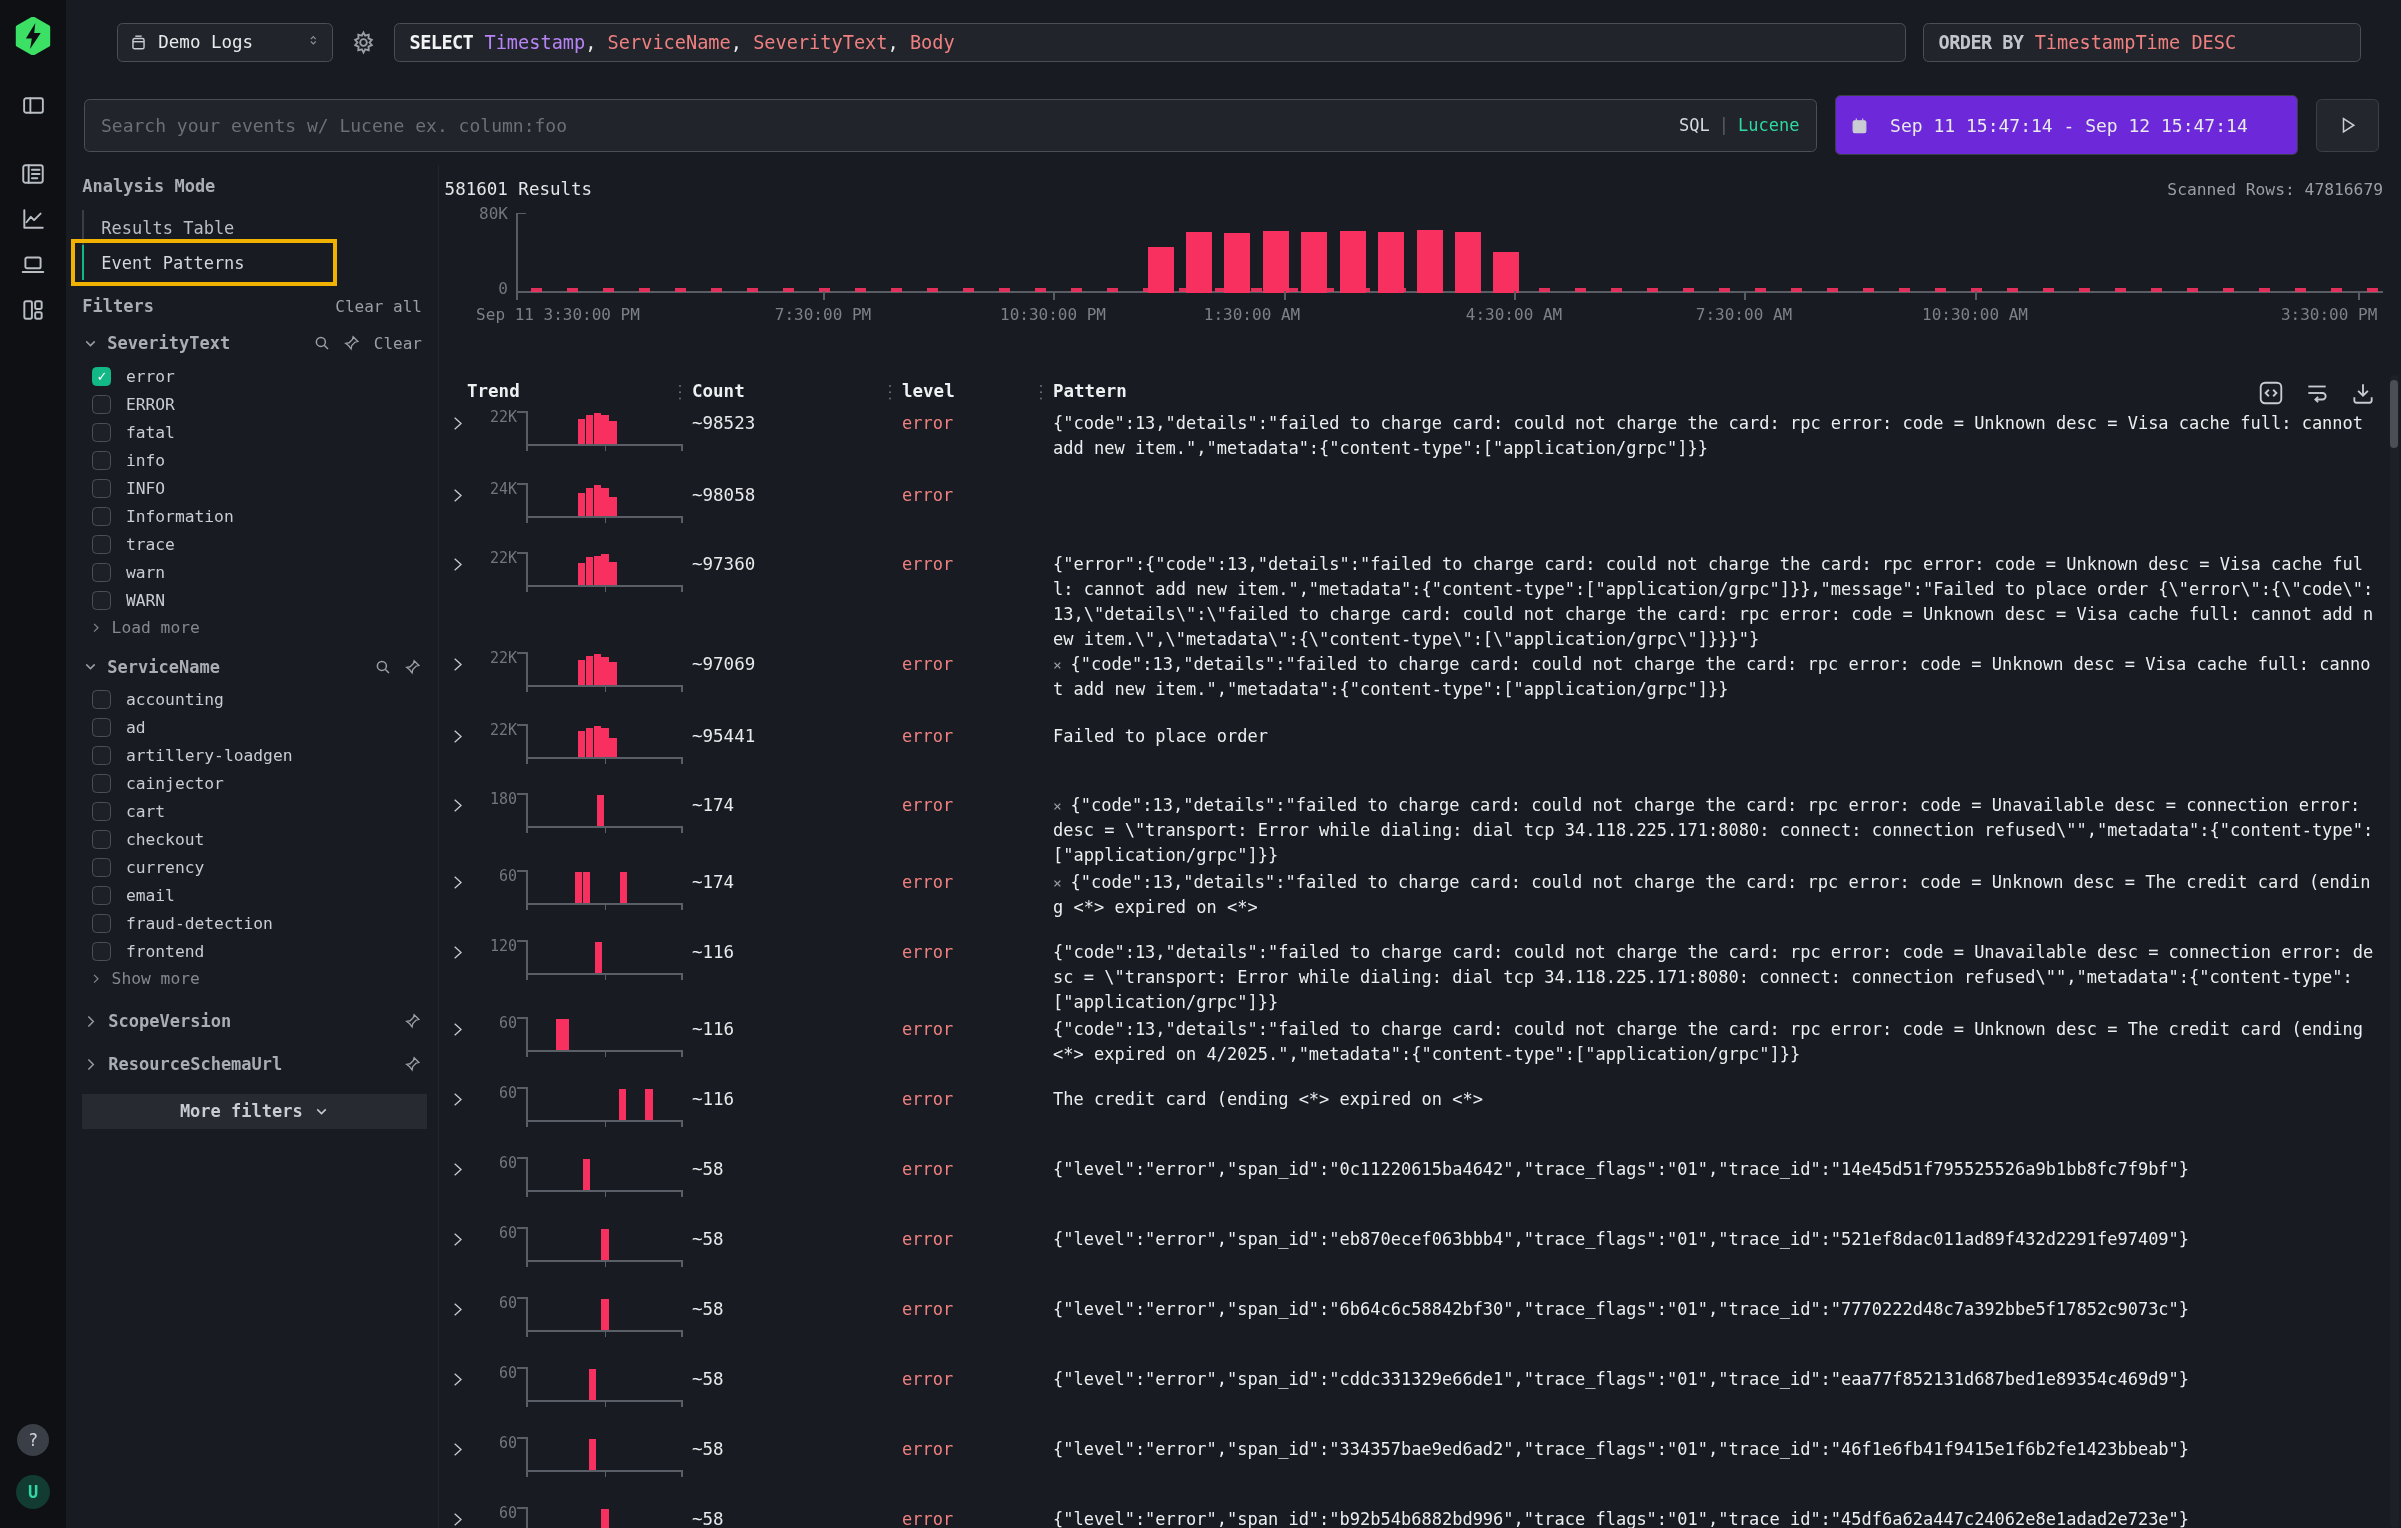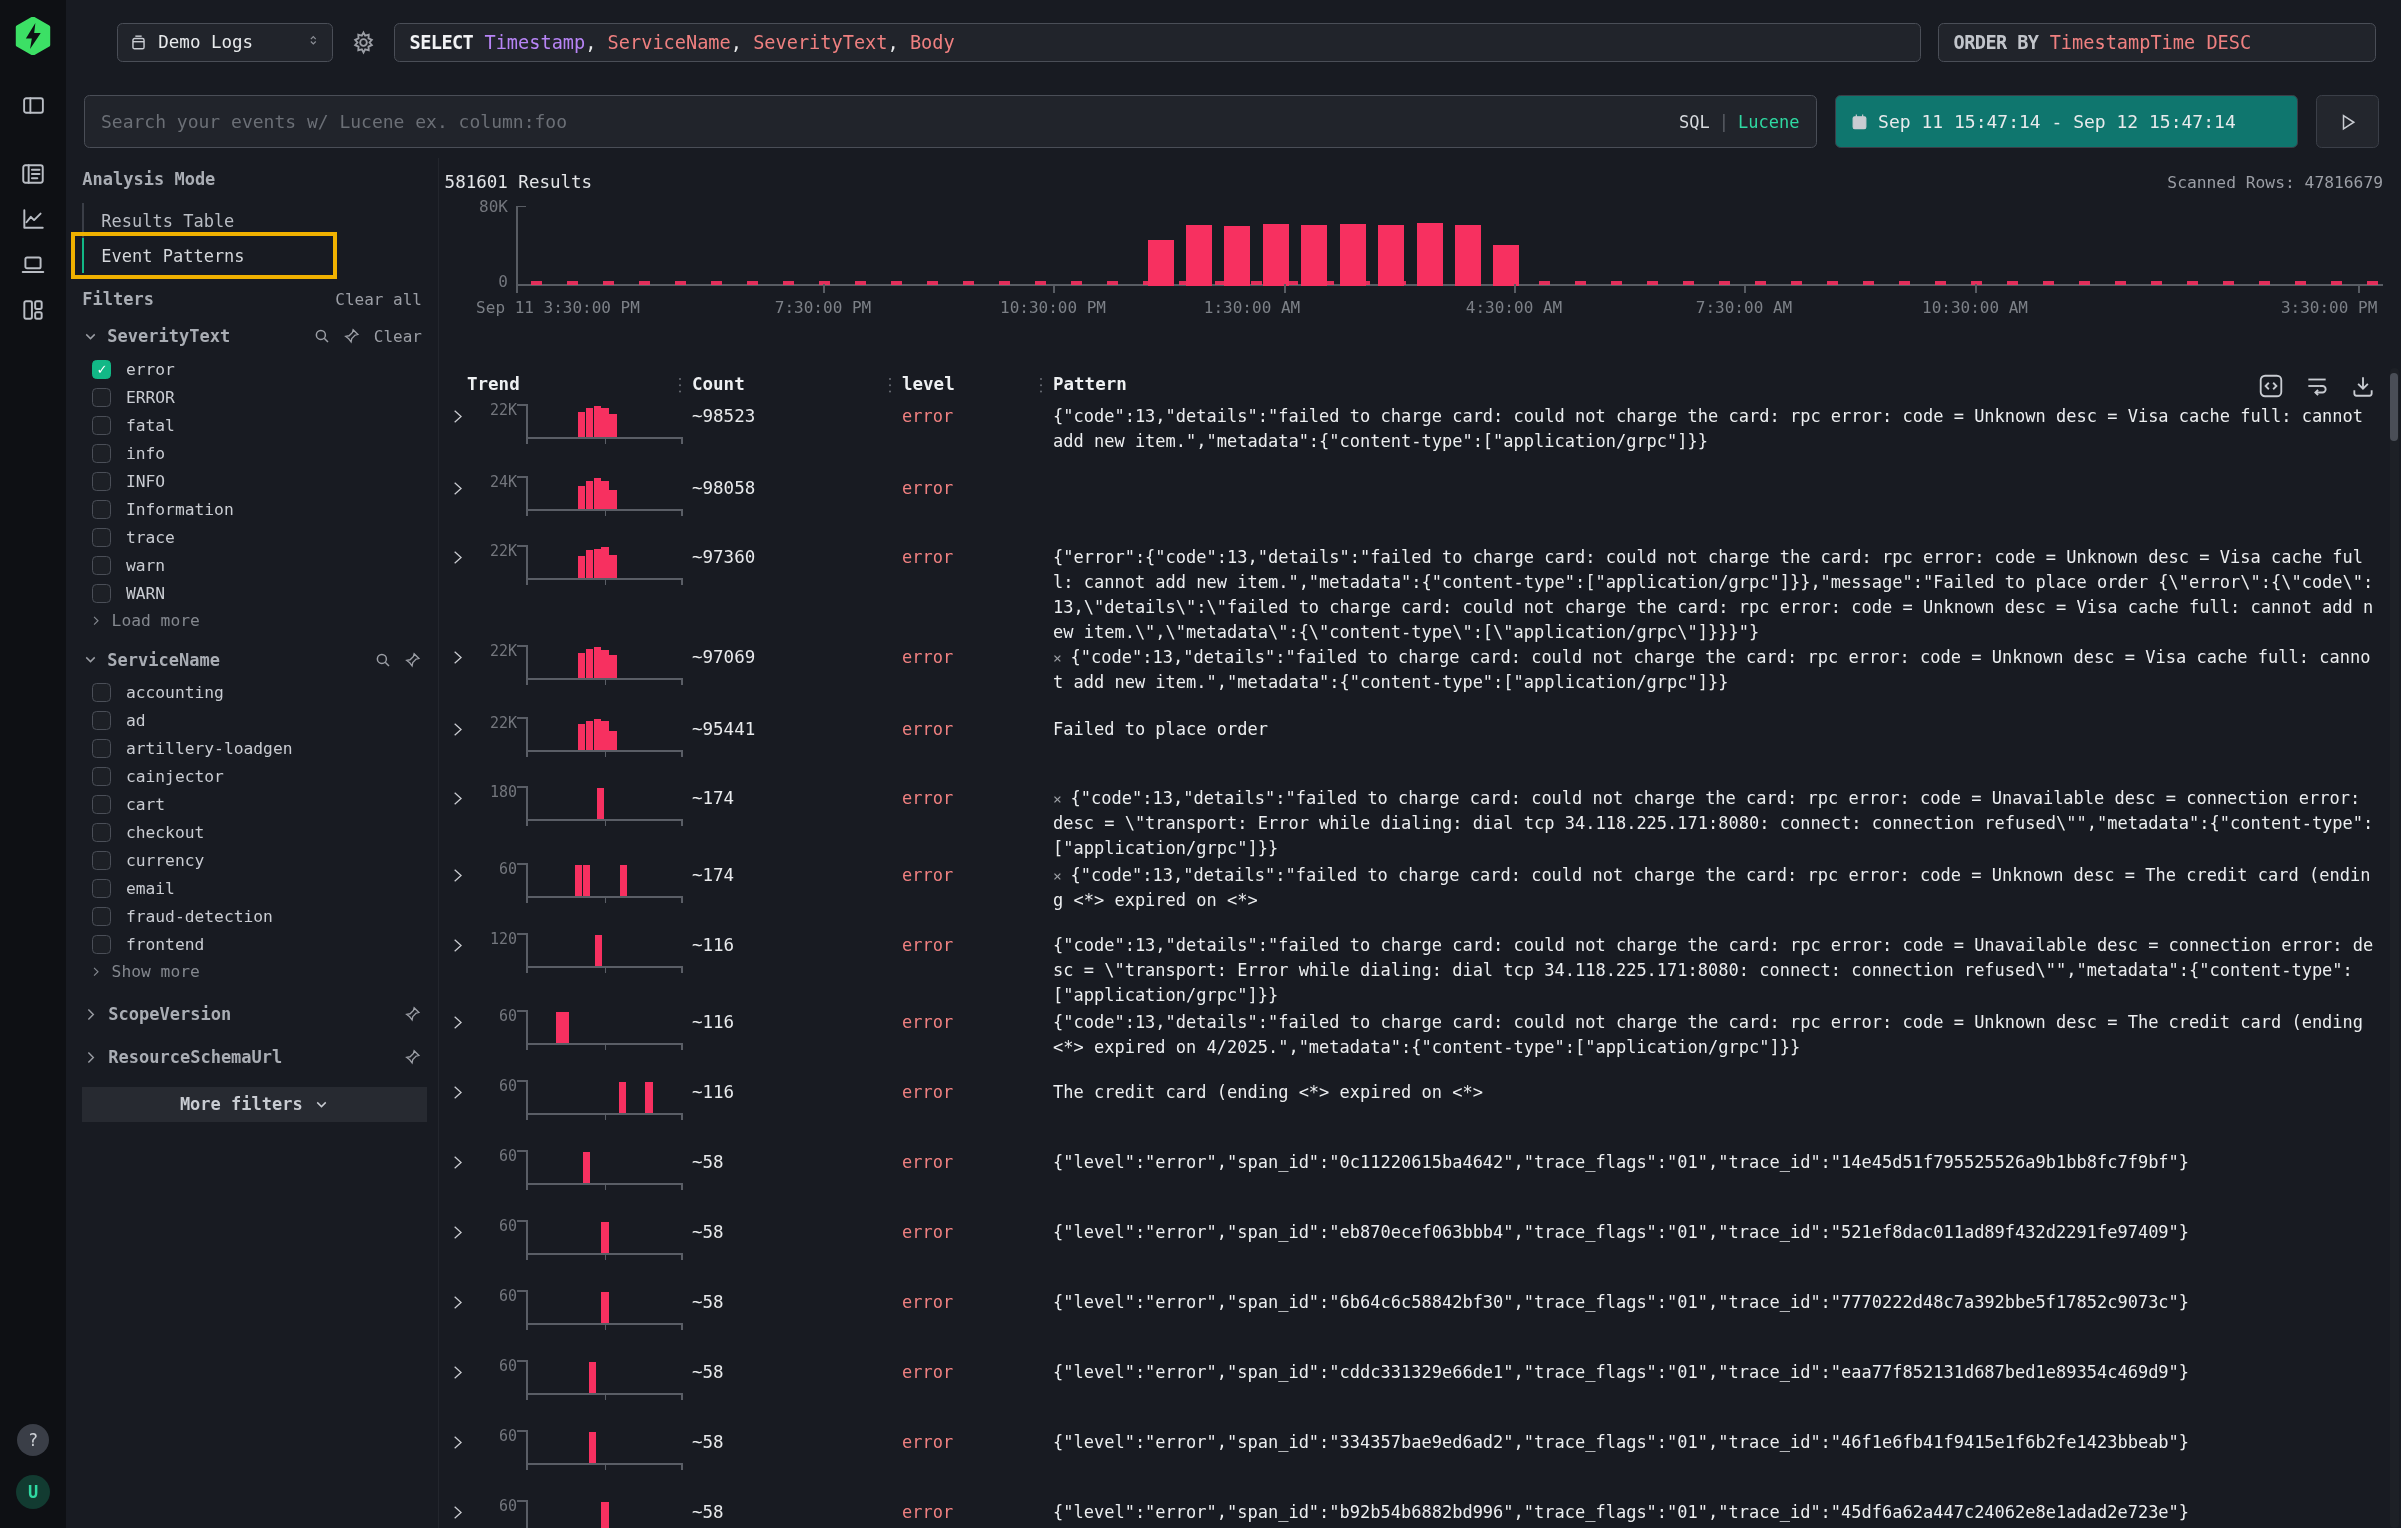--- a/index.html
+++ b/index.html
@@ -13,41 +13,41 @@
   .rail svg{stroke:#b9bdc4;fill:none;stroke-width:1.8;stroke-linecap:round;stroke-linejoin:round}
   .logo{width:38px;height:38px;margin-bottom:37px}
   .toggle-btn{margin-bottom:41px}
   .rail .gap{height:18.6px}
   .help-circle{margin-top:auto;width:32px;height:32px;border-radius:50%;background:#3a3e47;color:#cdd0d5;font-size:17px;display:flex;align-items:center;justify-content:center}
   .avatar{margin-top:19px;width:34px;height:34px;border-radius:50%;background:#123b31;color:#2fd9a2;font-size:17px;font-weight:bold;display:flex;align-items:center;justify-content:center}
 
   
   .content{flex:1;display:flex;flex-direction:column;min-width:0;background:#181b22}
 
-  .topbar{height:84px;display:flex;align-items:center;padding-left:51px;padding-right:25px}
+  .topbar{height:84px;display:flex;align-items:center;padding-left:51px;padding-right:40px}
   .box{background:#21242b;border:1.1px solid #4a4e57;border-radius:5.6px;display:flex;align-items:center}
   .source-select{width:216px;height:39px;padding:0 11.3px;font-size:17.5px;color:#e8eaec;gap:10px}
   .source-select .updown{margin-left:auto;color:#8b8e95}
   .gear-wrap{margin:0 17px;display:flex;align-items:center;justify-content:center;width:27px}
   .gear-wrap svg{stroke:#9b9ea5;fill:none;stroke-width:1.8}
   .query-box{flex:1;height:39px;padding:0 14.6px;font-size:18.6px;margin-right:17px;white-space:nowrap;overflow:hidden}
   .kw{font-weight:bold;color:#f2f3f5;letter-spacing:-0.6px}
   .qcols{margin-left:11.3px}
   .orderby-box{width:438px;height:39px;padding:0 14.6px;font-size:18.6px;white-space:nowrap}
   .ob-val{color:#ef8080;margin-left:11.3px}
 
   .search-row{display:flex;align-items:center;padding:11.3px 22.5px 10px 18px;gap:18px}
   .search-box{flex:1;height:53px;padding:0 16px;gap:13.5px}
   .search-box input{flex:1;background:transparent;border:none;outline:none;color:#e8eaec;font-family:"DejaVu Sans Mono",monospace;font-size:18px}
   .search-box input::placeholder{color:#6b6f76}
   .modes{font-size:17px;white-space:nowrap;display:flex;gap:9px;align-items:center}
   .mode-sql{color:#d7dade;cursor:pointer}
   .mode-div{color:#5a5e66}
   .mode-lucene{color:#2fd9a2;cursor:pointer}
-  .date-box{width:463px;height:53px;padding:0 14.6px;font-size:18px;gap:9px;background:#0f766e;border-color:#3b3f48}
+  .date-box{width:463px;height:60px;padding:0 14.6px;font-size:18px;gap:21px;background:#6d28d9;border-color:#3b3f48}
   .run-btn{width:63px;height:53px;background:#23262d;border:1.1px solid #3b3f48;border-radius:5.6px;display:flex;align-items:center;justify-content:center;cursor:pointer}
   .run-btn svg{stroke:#c9ccd2;fill:none;stroke-width:1.6}
 
   
   .workspace{flex:1;display:flex;min-height:0}
   .filters-panel{width:373px;flex:0 0 373px;border-right:1.1px solid #23262d;padding:9px 16px 0 16.3px;overflow:hidden}
   .fp-title{font-size:17px;font-weight:bold;color:#a9adb4;height:22.5px;display:flex;align-items:center}
   .mode-list{margin-top:13.5px}
   .mode-item{height:35px;display:flex;align-items:center;border-left:2.3px solid #3a3e47;padding-left:17px;font-size:17px;color:#b9bdc4;cursor:pointer;position:relative;width:251px}
   .mode-item.active{border-left-color:#12b886;color:#d4d7db}

